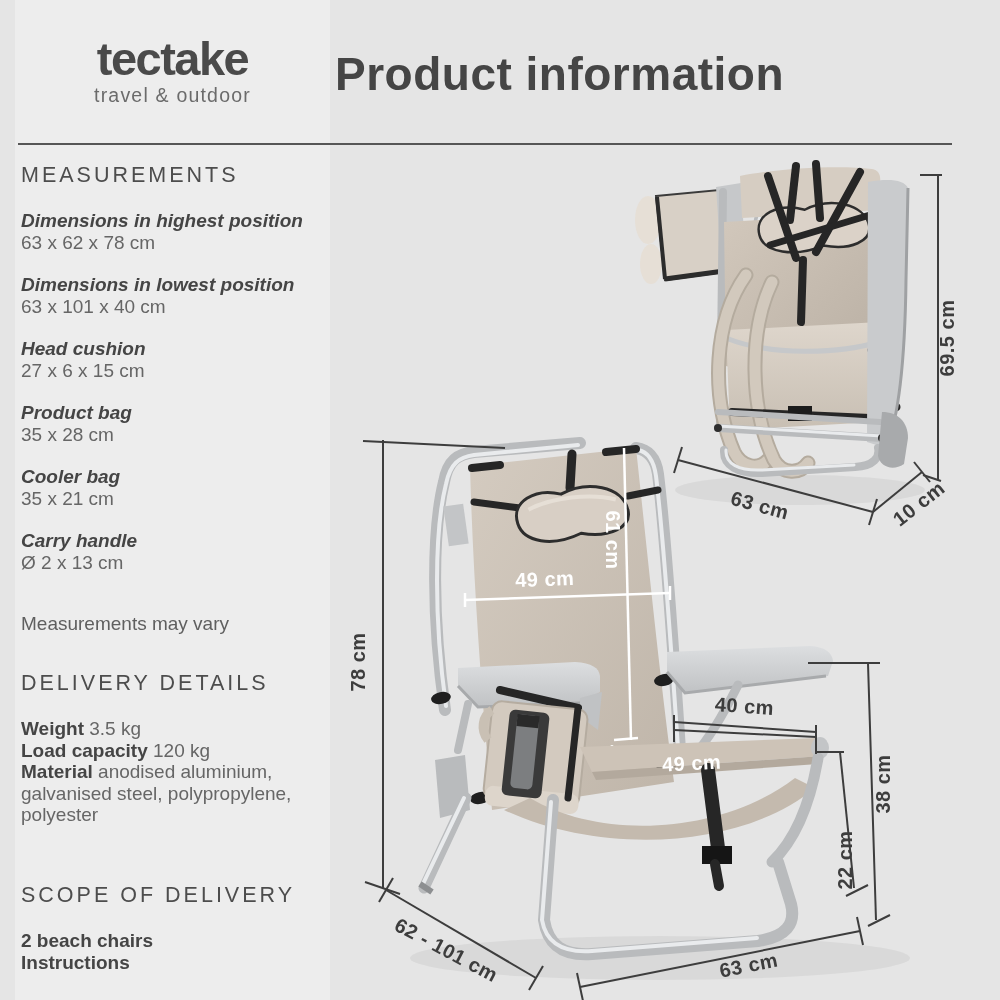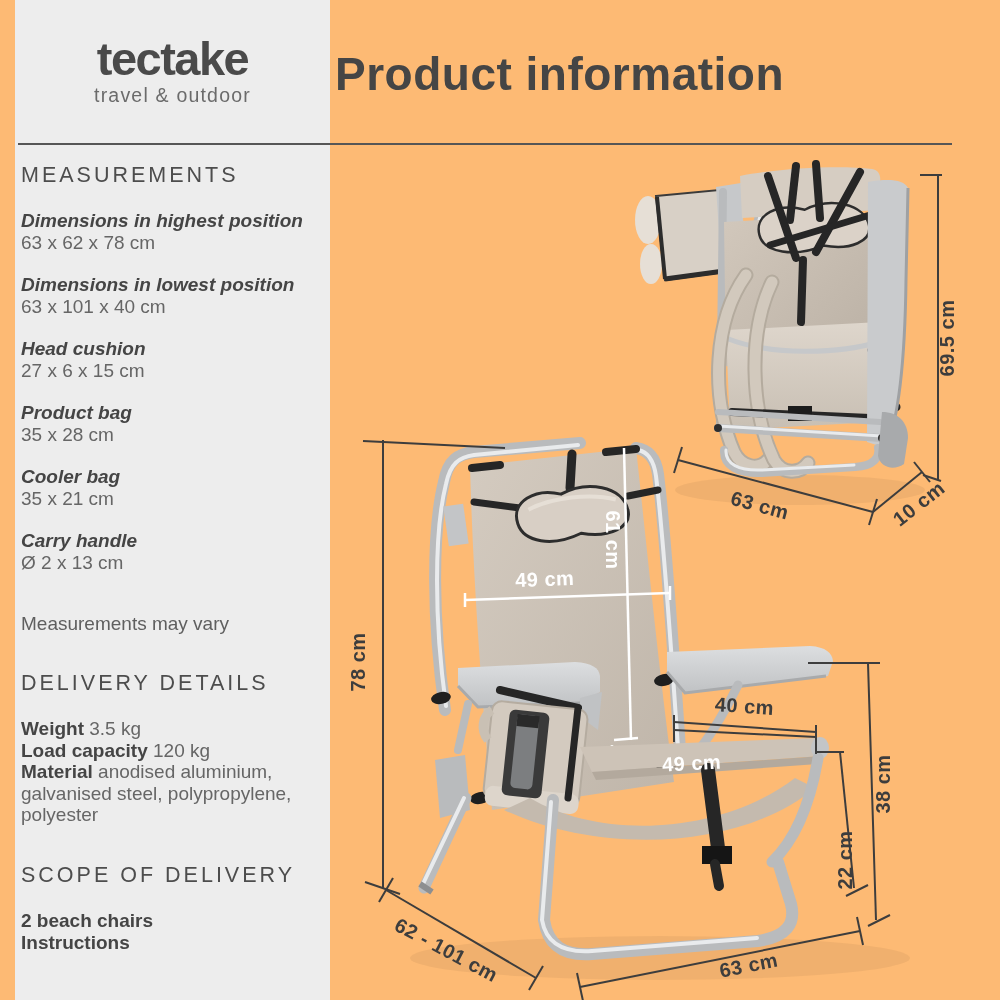--- a/index.html
+++ b/index.html
@@ -1,31 +1,31 @@
 <!DOCTYPE html>
 <html><head>
 <meta charset="utf-8">
 <style>
   html,body{margin:0;padding:0;background:#fff;}
-  .page{position:relative;width:1000px;height:1000px;background:#fdba74;overflow:hidden;
+  .page{position:relative;width:1000px;height:1000px;background:#e5e5e5;overflow:hidden;
         font-family:"Liberation Sans",sans-serif;color:#464646;}
   .sidebar-bg{position:absolute;left:15px;top:0;width:315px;height:1000px;background:#ededed;}
   .logo-block{position:absolute;left:15px;top:34px;width:315px;text-align:center;}
   .brand-name{font-size:47px;font-weight:700;color:#4a4a4a;letter-spacing:-1.5px;line-height:1.05;}
   .brand-tagline{font-size:19.5px;color:#6b6b6b;letter-spacing:1.2px;margin-top:1px;}
   .divider{position:absolute;left:18px;top:143px;width:934px;height:0;border-top:2px solid #565656;}
   .page-title{position:absolute;left:335px;top:47px;width:660px;text-align:left;
               font-size:46px;font-weight:700;color:#454545;letter-spacing:.5px;}
   .side-content{position:absolute;left:21px;top:162px;width:295px;}
   .sec-heading{font-size:21.5px;font-weight:400;color:#4d4d4d;letter-spacing:3px;margin:0 0 22px 0;line-height:26px;}
   .spec-item{margin-bottom:20px;}
   .spec-label{font-size:19px;font-weight:700;color:#454545;line-height:22px;font-style:italic;}
   .spec-value{font-size:19px;color:#666666;line-height:22px;}
   .spec-note{font-size:19px;color:#5f5f5f;line-height:24px;margin:38px 0 34px 0;}
-  .tech-block{font-size:19px;color:#666666;line-height:21.5px;margin-bottom:36px;}
+  .tech-block{font-size:19px;color:#666666;line-height:21.5px;margin-bottom:56px;}
   .tech-block b{color:#454545;}
   .delivery-item{font-size:19px;font-weight:700;color:#454545;line-height:22px;}
   .diagram{position:absolute;}
   text.dim{font-family:"Liberation Sans",sans-serif;font-size:20px;font-weight:700;
            fill:#3d3d3d;letter-spacing:.5px;}
   text.dim.white{fill:#ffffff;}
   .dl{stroke:#3d3d3d;stroke-width:2;fill:none;}
   .wl{stroke:#ffffff;stroke-width:2.5;fill:none;}
   .tube{stroke:#b9bbbd;fill:none;stroke-linecap:round;}
   .tubehi{stroke:#e9ebed;fill:none;stroke-linecap:round;}

